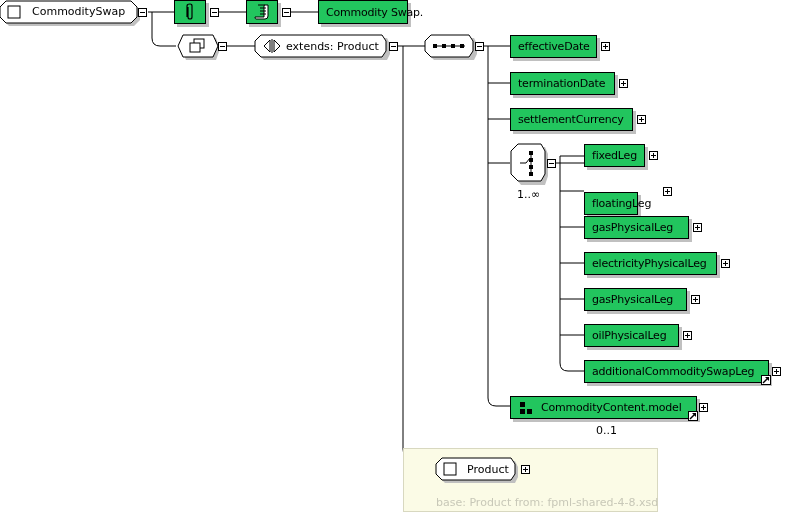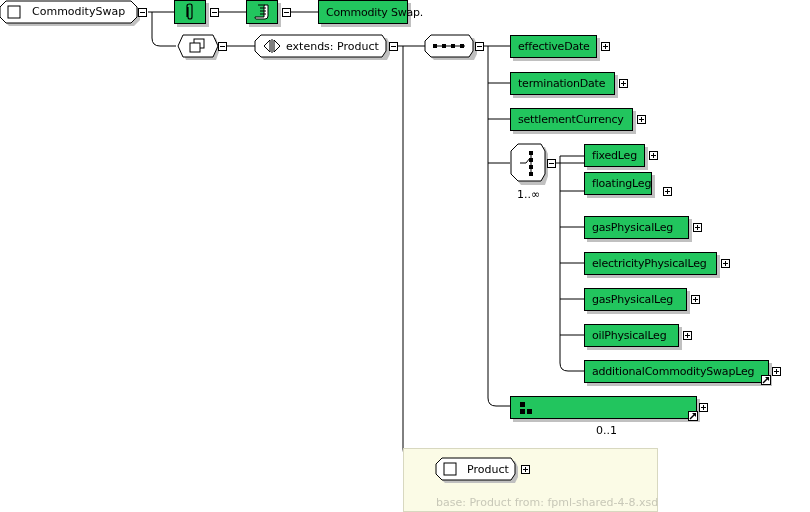--- a/index.html
+++ b/index.html
@@ -150,21 +150,21 @@
   </g>
 </svg>
 <div class="toggle" style="left:547px;top:159px"></div>
 <div class="occ" style="left:517px;top:188px">1..∞</div>
 
 <div class="box" style="left:584px;top:144px;width:61px;height:23px">
   <span class="lbl">fixedLeg</span>
 </div>
 <div class="toggle plus" style="left:649px;top:151px"></div>
 
-<div class="box" style="left:584px;top:172px;width:68px;height:23px">
+<div class="box" style="left:584px;top:192px;width:54px;height:23px">
   <span class="lbl">floatingLeg</span>
 </div>
 <div class="toggle plus" style="left:663px;top:187px"></div>
 
 <div class="box" style="left:584px;top:216px;width:105px;height:23px">
   <span class="lbl">gasPhysicalLeg</span>
 </div>
 <div class="toggle plus" style="left:693px;top:223px"></div>
 
 <div class="box" style="left:584px;top:252px;width:133px;height:23px">
@@ -192,20 +192,21 @@
     </svg>
 </div>
 <div class="toggle plus" style="left:772px;top:367px"></div>
 
 <div class="box" style="left:510px;top:396px;width:187px;height:23px">
   <svg style="margin-left:9px" width="14" height="12" viewBox="0 0 14 12">
     <rect x="0" y="0" width="5" height="5" fill="#000"></rect>
     <rect x="0" y="7" width="5" height="5" fill="#000"></rect>
     <rect x="7" y="7" width="5" height="5" fill="#000"></rect>
   </svg>
+  <span class="lbl">CommodityContent.model</span>
 </div>
 <div class="ref-arrow" style="left:688px;top:411px">
   <svg width="8" height="8" viewBox="0 0 8 8">
       <line x1="1" y1="7" x2="6" y2="2" stroke="#000" stroke-width="1.5"></line>
       <polygon points="3,1 7,1 7,5" fill="#000"></polygon>
     </svg>
 </div>
 <div class="toggle plus" style="left:699px;top:403px"></div>
 <div class="occ" style="left:596px;top:424px">0..1</div>
 

